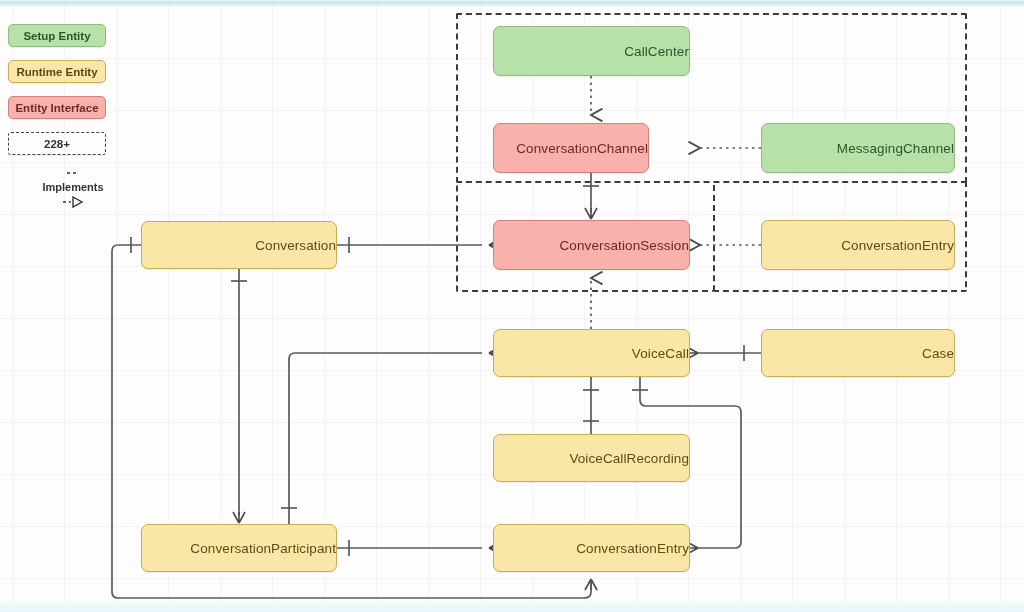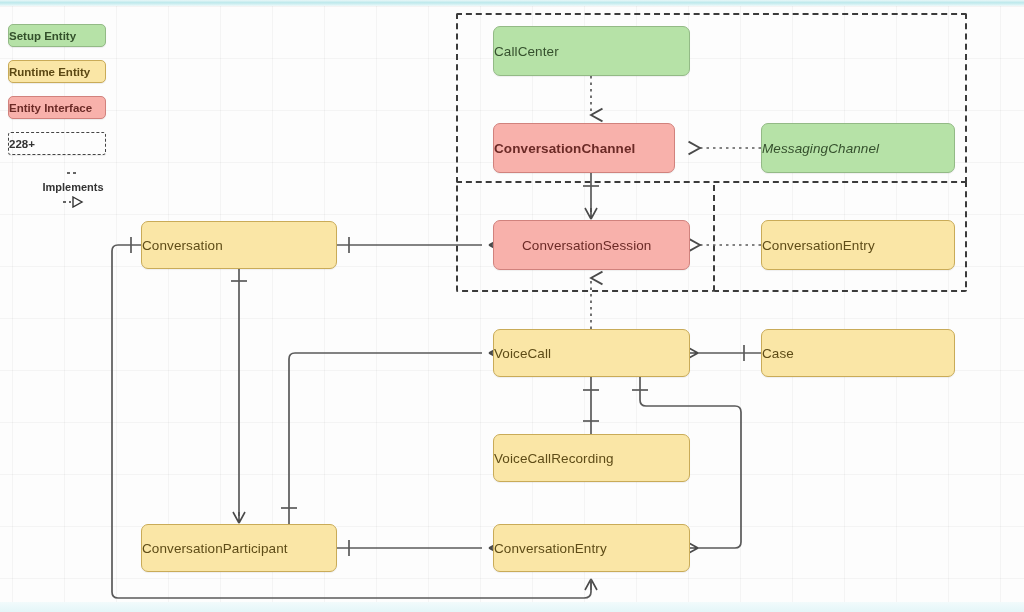--- a/index.html
+++ b/index.html
@@ -36,21 +36,21 @@
   .edge-band.bottom { bottom: 0; height: 10px; background: linear-gradient(to top,#e4f6f8 0%, #f2fbfc 100%); }
 
   #wires { position: absolute; inset: 0; }
 
   .node {
     position: absolute;
     box-sizing: border-box;
     border-radius: 7px;
     display: flex;
     align-items: center;
-    justify-content: flex-start;
+    justify-content: flex-end;
     font-size: 13.5px;
     letter-spacing: 0.1px;
     text-align: center;
     user-select: none;
     box-shadow: 0 1px 1px rgba(0,0,0,0.06);
   }
   .node.setup     { background: #b6e2a7; border: 1.4px solid #93ba86; color: #35502d; }
   .node.runtime   { background: #fae6a6; border: 1.4px solid #c9ab58; color: #5e4c17; }
   .node.interface { background: #f8b1ab; border: 1.4px solid #d1827d; color: #6b2a26; }
 
@@ -64,21 +64,21 @@
 
   
   #legend { position: absolute; left: 8px; top: 24px; width: 130px; }
   .legend-chip {
     box-sizing: border-box;
     width: 98px;
     height: 23px;
     border-radius: 5px;
     display: flex;
     align-items: center;
-    justify-content: flex-start;
+    justify-content: center;
     font-size: 11.5px;
     font-weight: bold;
     margin-bottom: 13px;
     box-shadow: 0 1px 1px rgba(0,0,0,0.07);
   }
   .legend-chip.setup     { background: #b6e2a7; border: 1.4px solid #93ba86; color: #33502b; }
   .legend-chip.runtime   { background: #fae6a6; border: 1.4px solid #c9ab58; color: #5b4813; }
   .legend-chip.interface { background: #f8b1ab; border: 1.4px solid #d1827d; color: #6b2a26; }
   .legend-chip.group {
     background: transparent;
@@ -196,29 +196,29 @@
       <path d="M349,540 L349,556"></path>
       <use href="#crowfoot-left" x="489" y="548"></use>
 
     </g>
   </svg>
 
   <div class="node setup" style="left:493px; top:26px; width:197px; height:50px;">
     <span>CallCenter</span>
   </div>
 
-  <div class="node interface" style="left:493px; top:123px; width:182px; height:50px;font-weight:bold;">
+  <div class="node interface" style="left:493px; top:123px; width:156px; height:50px;">
     <span>ConversationChannel</span>
   </div>
 
   <div class="node interface" style="left:493px; top:220px; width:197px; height:50px;padding-left:28px;">
     <span>ConversationSession</span>
   </div>
 
-  <div class="node setup" style="left:761px; top:123px; width:194px; height:50px;font-style:italic;">
+  <div class="node setup" style="left:761px; top:123px; width:194px; height:50px;">
     <span>MessagingChannel</span>
   </div>
 
   <div class="node runtime" style="left:761px; top:220px; width:194px; height:50px;">
     <span>ConversationEntry</span>
   </div>
 
   <div class="node runtime" style="left:141px; top:221px; width:196px; height:48px;">
     <span>Conversation</span>
   </div>

